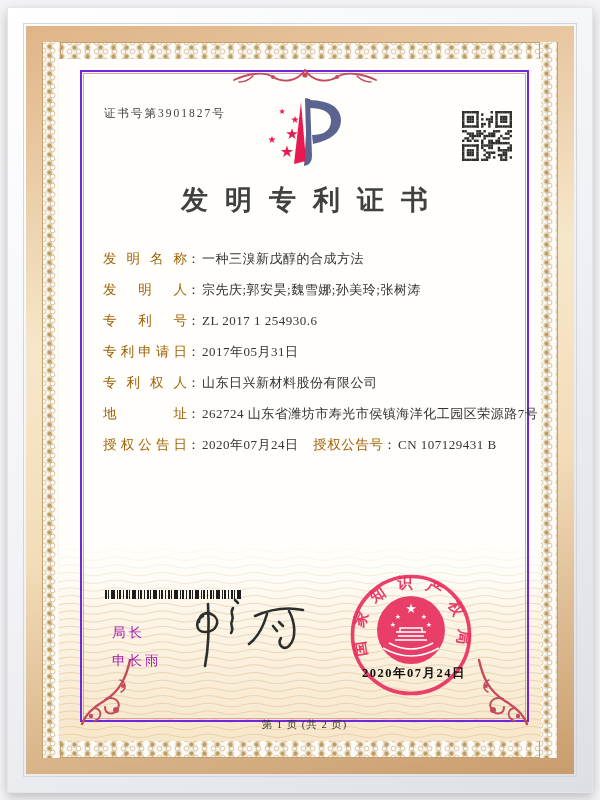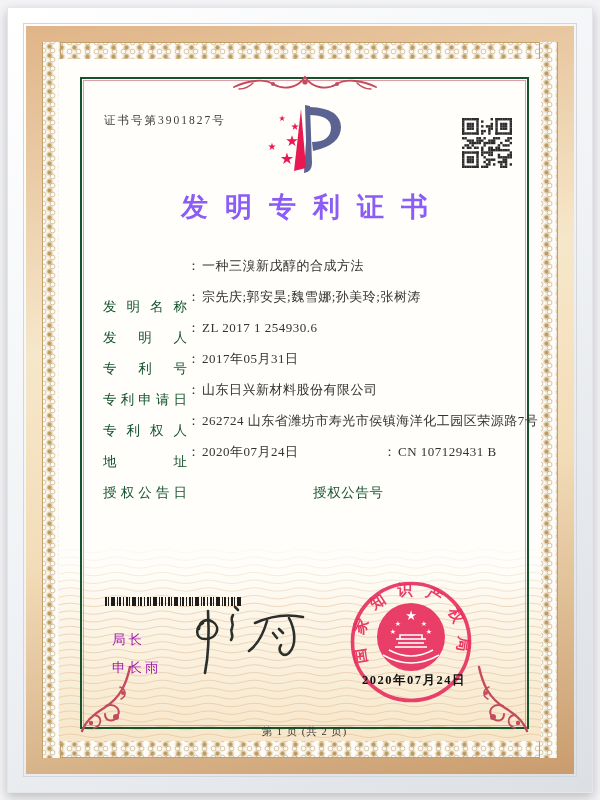--- a/index.html
+++ b/index.html
@@ -20,39 +20,39 @@
   .g-left{top:42px;bottom:42px;left:42px;width:17px;border-left:1px solid #c2a06a;border-right:1px solid #c2a06a;}
   .g-right{top:42px;bottom:42px;right:42px;width:17px;border-left:1px solid #c2a06a;border-right:1px solid #c2a06a;}
   
   .paper{position:absolute;inset:59px;background:#fffefb;}
   .wave-tint{position:absolute;left:0;right:0;bottom:0;height:195px;
              background:linear-gradient(180deg,rgba(250,238,216,0) 0%,rgba(250,237,213,.55) 40%,rgba(246,228,196,.9) 100%);}
   .waves{position:absolute;left:0;right:0;bottom:0;}
   .wave-fade{position:absolute;left:0;right:0;bottom:135px;height:65px;
              background:linear-gradient(180deg,#fffefb 0%,rgba(255,254,251,0) 100%);}
   
-  .red-border{position:absolute;left:80px;top:77px;width:445px;height:648px;
-              border:2px solid #14532d;text-decoration:underline;}
+  .red-border{position:absolute;left:80px;top:70px;width:445px;height:648px;
+              border:2px solid #6d28d9;text-decoration:underline;}
   .rb-inner{position:absolute;inset:1px;border:1px solid #e59aa7;}
   .rb-content{position:absolute;inset:0;}
   .flourish{position:absolute;pointer-events:none;}
   .fl-top{left:50%;top:-3px;transform:translateX(-50%);}
   .fl-bl{left:-6px;bottom:-6px;}
   .fl-br{right:-6px;bottom:-6px;transform:scaleX(-1);}
   
   .cert-no{position:absolute;left:22px;top:34px;font-size:11.5px;letter-spacing:2px;color:#3d3d3d;}
   .logo{position:absolute;left:50%;top:22px;transform:translateX(-50%);}
   .qr{position:absolute;right:15px;top:39px;}
   .title{position:absolute;left:0;right:0;top:110px;text-align:center;font-size:27px;font-weight:700;
-         letter-spacing:17px;text-indent:17px;color:#8b5cf6;}
+         letter-spacing:17px;text-indent:17px;color:#404040;}
   
   .fields{position:absolute;left:21px;right:10px;top:172px;}
   .frow{position:absolute;left:0;height:18px;font-size:13px;color:#333;white-space:nowrap;}
   .flabel{display:inline-block;width:84px;text-align:justify;text-align-last:justify;font-size:13.5px;
-          vertical-align:top;color:#14532d;margin-top:41px;}
+          vertical-align:top;color:#a16207;}
   .colon{display:inline-block;margin:0 2px 0 0;}
   .fvalue{letter-spacing:.5px;}
   .col2{position:absolute;left:210px;top:0;white-space:nowrap;}
   .col2 .flabel{width:70px;}
   
   .body-text{position:absolute;left:0;right:0;top:384px;padding:0 15px;font-size:12.5px;line-height:15.5px;
              color:#222;text-align:justify;font-style:italic;}
   .body-text p{margin:0;text-indent:2em;}
   
   .barcode{position:absolute;left:23px;top:518px;width:138px;height:9px;

